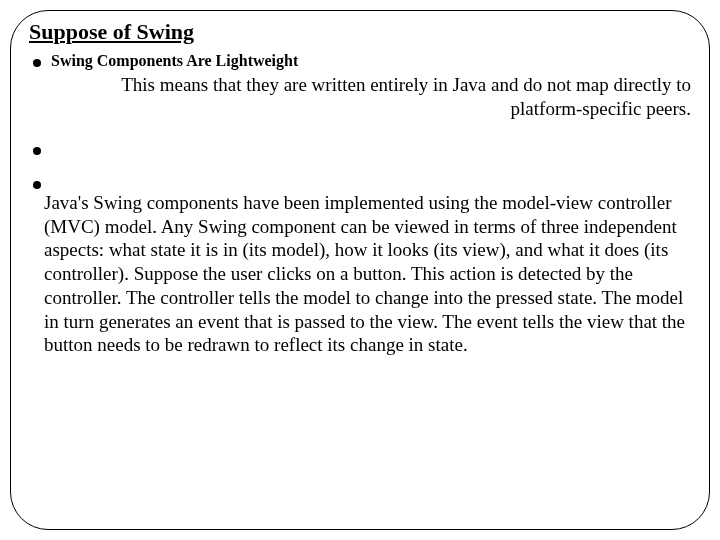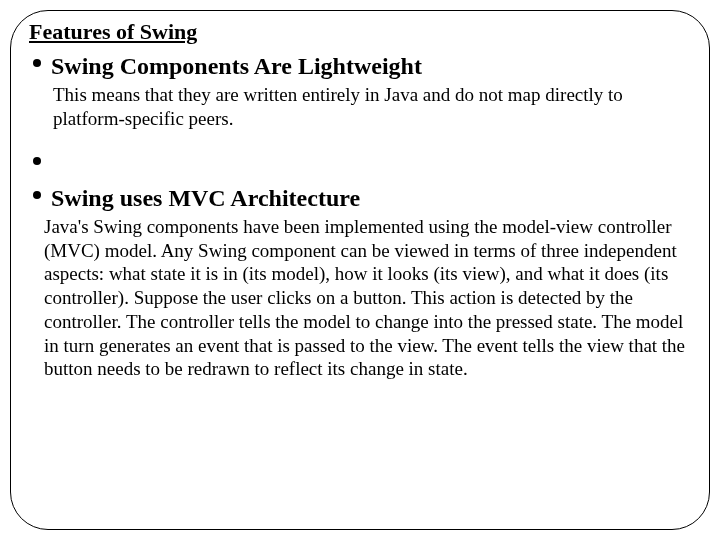--- a/index.html
+++ b/index.html
@@ -36,62 +36,62 @@
   }
   .bullet-dot {
     flex: 0 0 auto;
     width: 8px;
     height: 8px;
     border-radius: 50%;
     background: #000;
     margin: 8px 10px 0 4px;
   }
   .bullet-heading {
-    font-size: 24px;
+    font-size: 16px;
     font-weight: bold;
     line-height: 1.25;
   }
   .bullet-body {
     font-size: 19px;
     line-height: 1.25;
     margin: 2px 0 0 24px;
   }
   .bullet-body.tight {
     margin-left: 24px;
+    text-align: right;
   }
   .bullet-body.flush {
     margin-left: 15px;
   }
   .block {
     margin-bottom: 18px;
   }
   .block:last-child {
     margin-bottom: 0;
   }
 </style>
 </head>
 <body>
 
 <div class="slide">
-  <div class="title">Features of Swing</div>
+  <div class="title">Suppose of Swing</div>
 
   <div class="block">
     <div class="bullet-row">
       <span class="bullet-dot"></span>
       <span class="bullet-heading">Swing Components Are Lightweight</span>
     </div>
     <div class="bullet-body tight"> This means that they are written entirely in Java and do not map directly to platform-specific peers.</div>
   </div>
 
   <div class="block">
     <div class="bullet-row">
       <span class="bullet-dot"></span>
     </div>
   </div>
 
   <div class="block">
     <div class="bullet-row">
       <span class="bullet-dot"></span>
-      <span class="bullet-heading">Swing uses MVC Architecture</span>
     </div>
     <div class="bullet-body flush">Java's Swing components have been implemented using the model-view controller (MVC) model. Any Swing component can be viewed in terms of three independent aspects: what state it is in (its model), how it looks (its view), and what it does (its controller). Suppose the user clicks on a button. This action is detected by the controller. The controller tells the model to change into the pressed state. The model in turn generates an event that is passed to the view. The event tells the view that the button needs to be redrawn to reflect its change in state.</div>
   </div>
 </div>
 
 </body></html>

